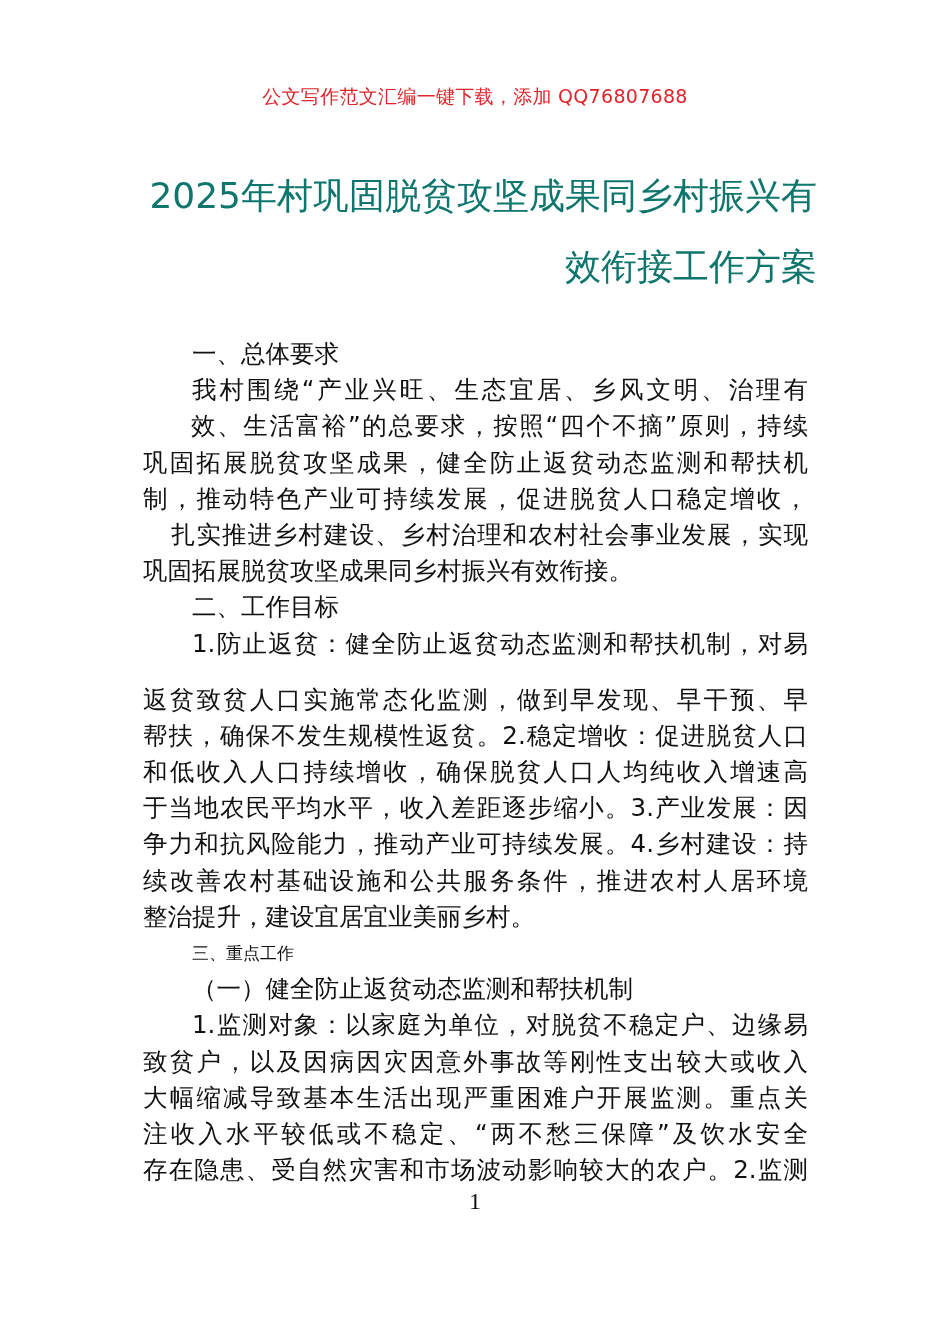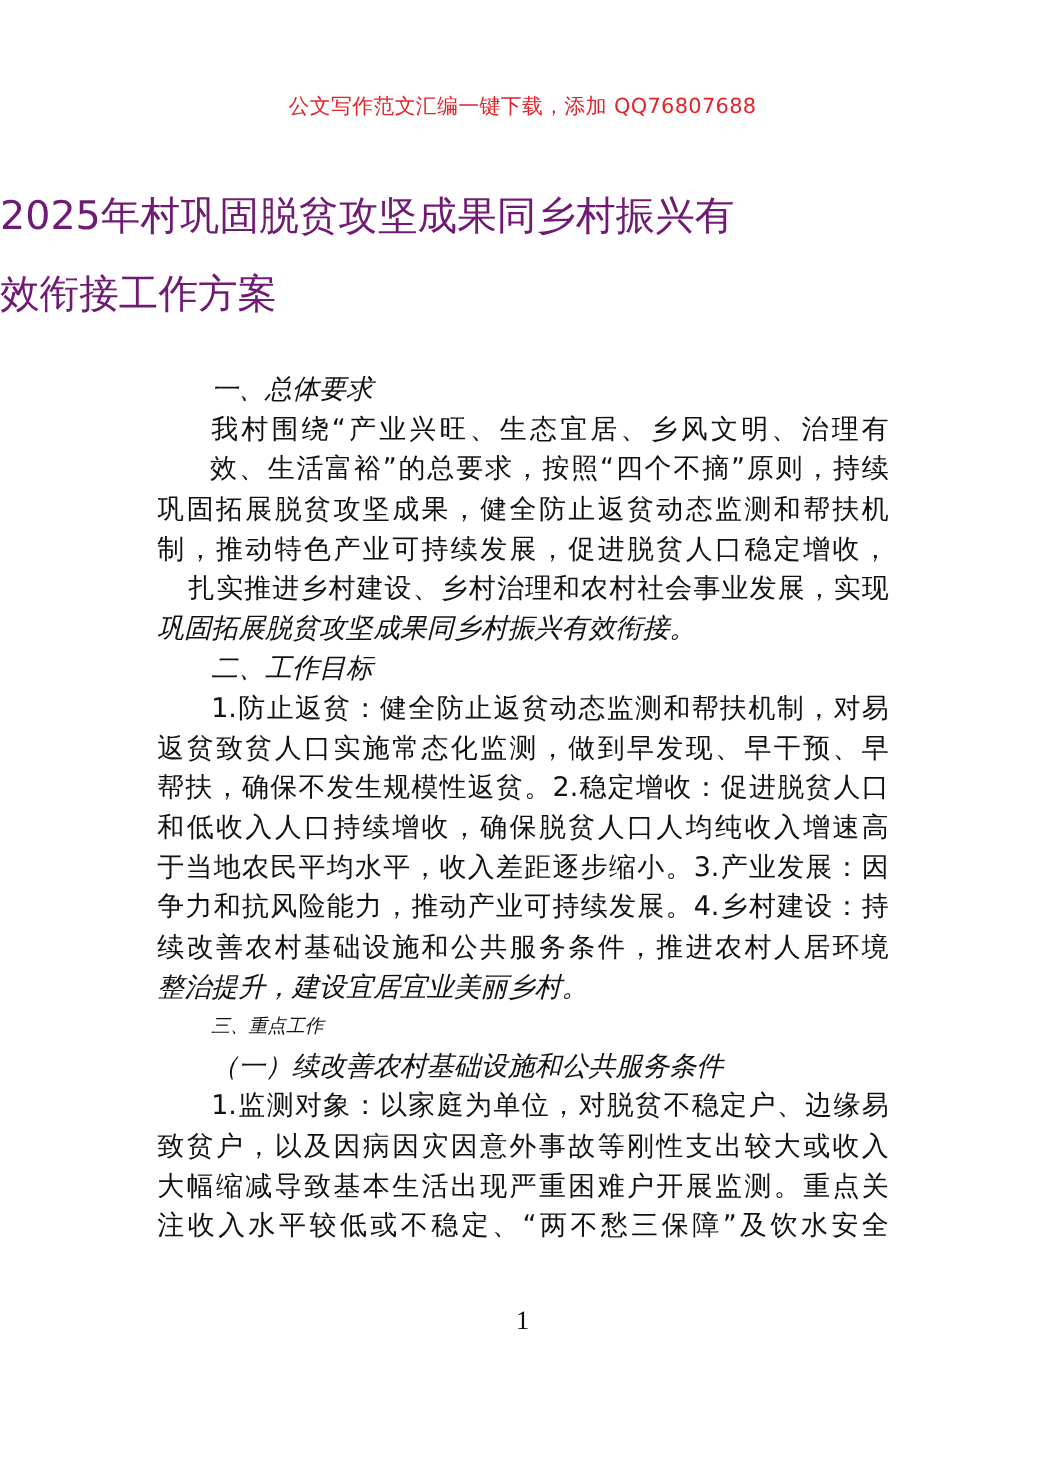--- a/index.html
+++ b/index.html
@@ -1,27 +1,27 @@
 <!DOCTYPE html>
 <html><head>
   <meta charset="utf-8">
   <style>
     html, body { margin: 0; padding: 0; background: #ffffff; }
     body { width: 950px; height: 1344px; position: relative; overflow: hidden;
            font-family: "DejaVu Sans", "Liberation Sans", sans-serif; color: #111; }
     .header { position: absolute; top: 84px; left: 0; width: 950px; text-align: center;
               font-size: 19px; color: #e0242a; letter-spacing: 0.3px; }
-    .title { position: absolute; left: 0; width: 817px; text-align: left; font-size: 36px;
-             color: #701a75; letter-spacing: 0px; white-space: nowrap; }
+    .title { position: absolute; left: 0; width: 817px; text-align: right; font-size: 36px;
+             color: #0f766e; letter-spacing: 0px; white-space: nowrap; }
     .t1 { top: 172px; }
     .t2 { top: 243px; }
     .body { position: absolute; top: 336px; left: 143px; width: 665px; }
     .line { font-size: 24.5px; height: 36.2px; line-height: 36.2px; white-space: nowrap;
             overflow: visible; text-align: justify; text-align-last: justify; }
-    .line.last { text-align-last: left; font-style: italic; }
+    .line.last { text-align-last: left; }
     .indent { padding-left: 49px; }
     .pagenum { position: absolute; top: 1188px; left: 0; width: 950px; text-align: center;
                font-family: "Liberation Serif", "DejaVu Serif", serif; font-size: 24px; color: #111; }
   </style>
 </head>
 <body>
 
 <div class="header">公文写作范文汇编一键下载，添加 QQ76807688</div>
 
 <div class="title t1">2025年村巩固脱贫攻坚成果同乡村振兴有</div>
@@ -30,28 +30,29 @@
 <div class="body" id="body">
     <div class="line indent last" style="font-size: 24.5px;">一、总体要求</div>
     <div class="line indent" style="font-size: 24.5px;">我村围绕“产业兴旺、生态宜居、乡风文明、治理有</div>
     <div class="line" style="font-size: 24.5px; margin-left: 48px;">效、生活富裕”的总要求，按照“四个不摘”原则，持续</div>
     <div class="line" style="font-size: 24.5px;">巩固拓展脱贫攻坚成果，健全防止返贫动态监测和帮扶机</div>
     <div class="line" style="font-size: 24.5px;">制，推动特色产业可持续发展，促进脱贫人口稳定增收，</div>
     <div class="line" style="font-size: 24.5px; margin-left: 28px;">扎实推进乡村建设、乡村治理和农村社会事业发展，实现</div>
     <div class="line last" style="font-size: 24.5px;">巩固拓展脱贫攻坚成果同乡村振兴有效衔接。</div>
     <div class="line indent last" style="font-size: 24.5px;">二、工作目标</div>
     <div class="line indent" style="font-size: 24.5px;">1.防止返贫：健全防止返贫动态监测和帮扶机制，对易</div>
-    <div class="line" style="font-size: 24.5px;">返贫致贫人口实施常态化监测，做到早发现、早干预、早</div>
+    <div class="line" style="font-size: 24.5px; margin-top: 20px;">返贫致贫人口实施常态化监测，做到早发现、早干预、早</div>
     <div class="line" style="font-size: 24.5px;">帮扶，确保不发生规模性返贫。2.稳定增收：促进脱贫人口</div>
     <div class="line" style="font-size: 24.5px;">和低收入人口持续增收，确保脱贫人口人均纯收入增速高</div>
     <div class="line" style="font-size: 24.5px;">于当地农民平均水平，收入差距逐步缩小。3.产业发展：因</div>
     <div class="line" style="font-size: 24.5px;">争力和抗风险能力，推动产业可持续发展。4.乡村建设：持</div>
     <div class="line" style="font-size: 24.5px;">续改善农村基础设施和公共服务条件，推进农村人居环境</div>
     <div class="line last" style="font-size: 24.5px;">整治提升，建设宜居宜业美丽乡村。</div>
     <div class="line indent last" style="font-size: 17px;">三、重点工作</div>
-    <div class="line indent last" style="font-size: 24.5px;">（一）续改善农村基础设施和公共服务条件</div>
+    <div class="line indent last" style="font-size: 24.5px;">（一）健全防止返贫动态监测和帮扶机制</div>
     <div class="line indent" style="font-size: 24.5px;">1.监测对象：以家庭为单位，对脱贫不稳定户、边缘易</div>
     <div class="line" style="font-size: 24.5px;">致贫户，以及因病因灾因意外事故等刚性支出较大或收入</div>
     <div class="line" style="font-size: 24.5px;">大幅缩减导致基本生活出现严重困难户开展监测。重点关</div>
     <div class="line" style="font-size: 24.5px;">注收入水平较低或不稳定、“两不愁三保障”及饮水安全</div>
+    <div class="line" style="font-size: 24.5px;">存在隐患、受自然灾害和市场波动影响较大的农户。2.监测</div>
   </div>
 
 <div class="pagenum">1</div>
 
 </body></html>

